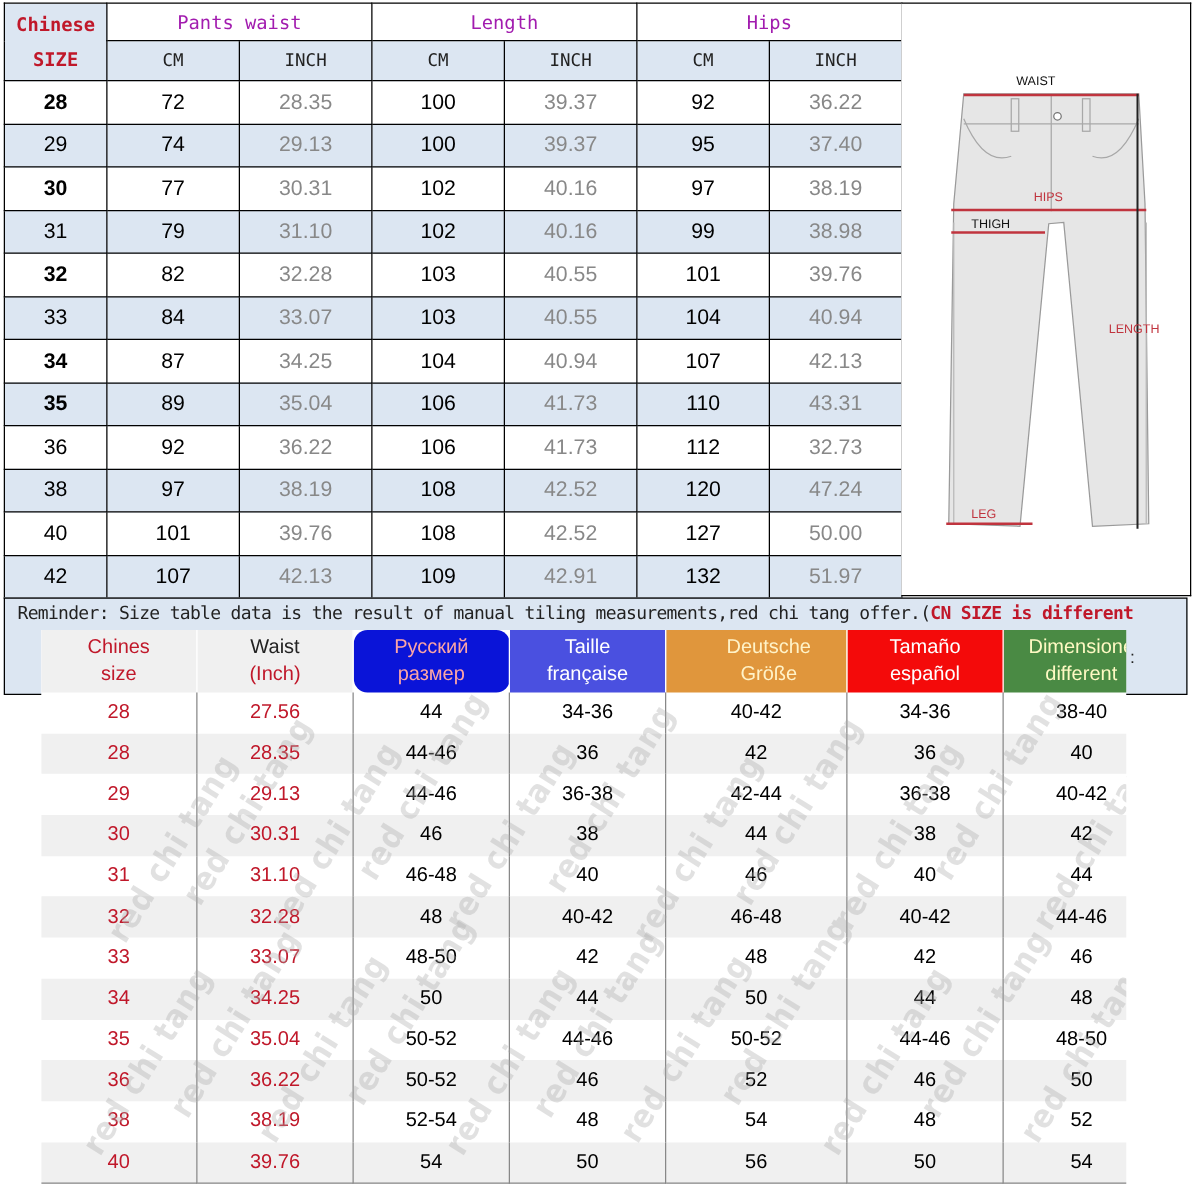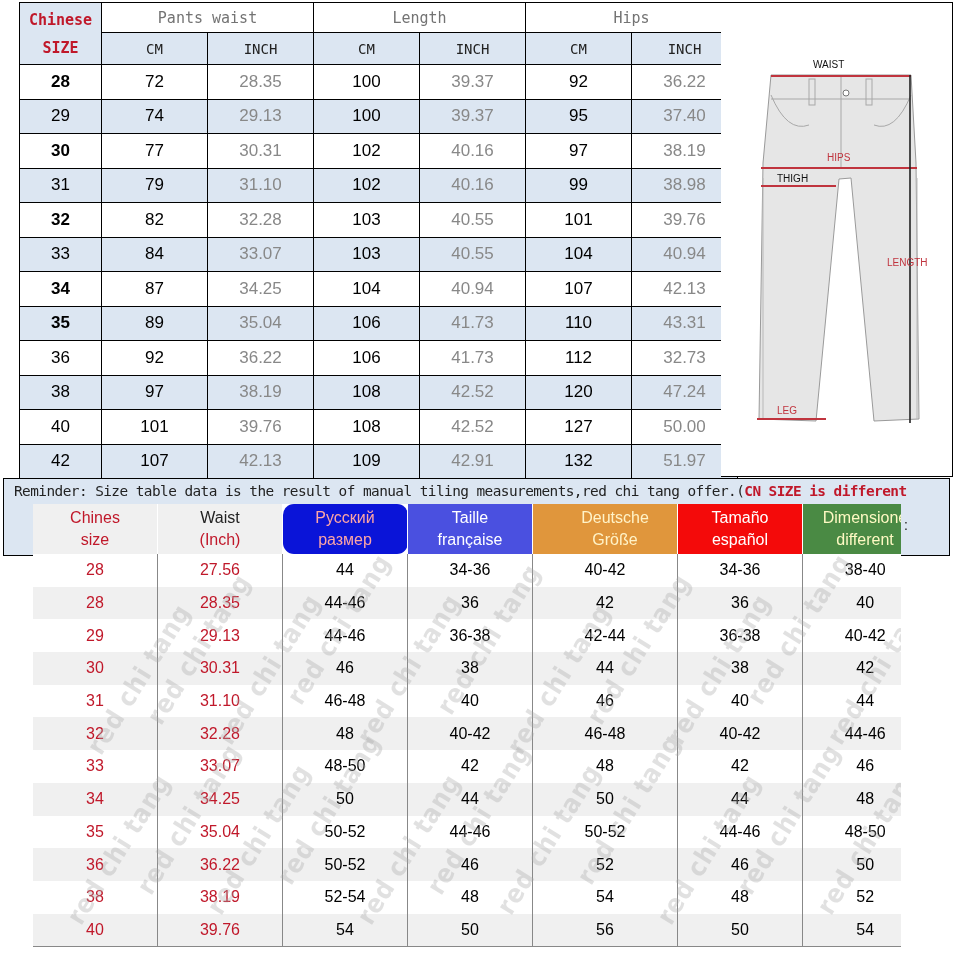--- a/index.html
+++ b/index.html
@@ -1,21 +1,21 @@
 <!DOCTYPE html>
 <html><head>
 <meta charset="utf-8">
 <style>
   html,body{margin:0;padding:0;background:#fff;}
   body{width:956px;height:956px;position:relative;overflow:hidden;font-family:"Liberation Sans",sans-serif;}
   
-  #top-table{position:absolute;left:3px;top:2px;border-collapse:collapse;table-layout:fixed;margin-left:16px;}
+  #top-table{position:absolute;left:3px;top:2px;border-collapse:collapse;table-layout:fixed;}
   #top-table td{border:1px solid #000;text-align:center;padding:0;height:33.5px;font-size:17px;}
   #top-table .hdr-cn{background:#dce6f2;color:#c0182a;font-family:"DejaVu Sans Mono",monospace;font-weight:bold;font-size:15px;line-height:28px;}
-  #top-table .grp{background:#fff;font-family:"DejaVu Sans Mono",monospace;font-size:15px;color:#737373;height:29px;}
+  #top-table .grp{background:#fff;font-family:"DejaVu Sans Mono",monospace;font-size:15px;color:#a21caf;height:29px;}
   #top-table .unit{background:#dce6f2;font-family:"DejaVu Sans Mono",monospace;font-size:14px;color:#222;height:31px;}
   #top-table tr.alt td{background:#dce6f2;}
   #top-table .size{color:#000;}
   #top-table .bold{font-weight:bold;}
   #top-table .cm{color:#000;}
   #top-table .inch{color:#888;}
   
   #diagram{position:absolute;left:721px;top:2px;width:232px;height:475px;border:1px solid #000;border-left:none;background:#fff;box-sizing:border-box;}
   
   #reminder{position:absolute;left:3px;top:478px;width:947px;height:78px;background:#dce6f2;border:1px solid #000;box-sizing:border-box;}

